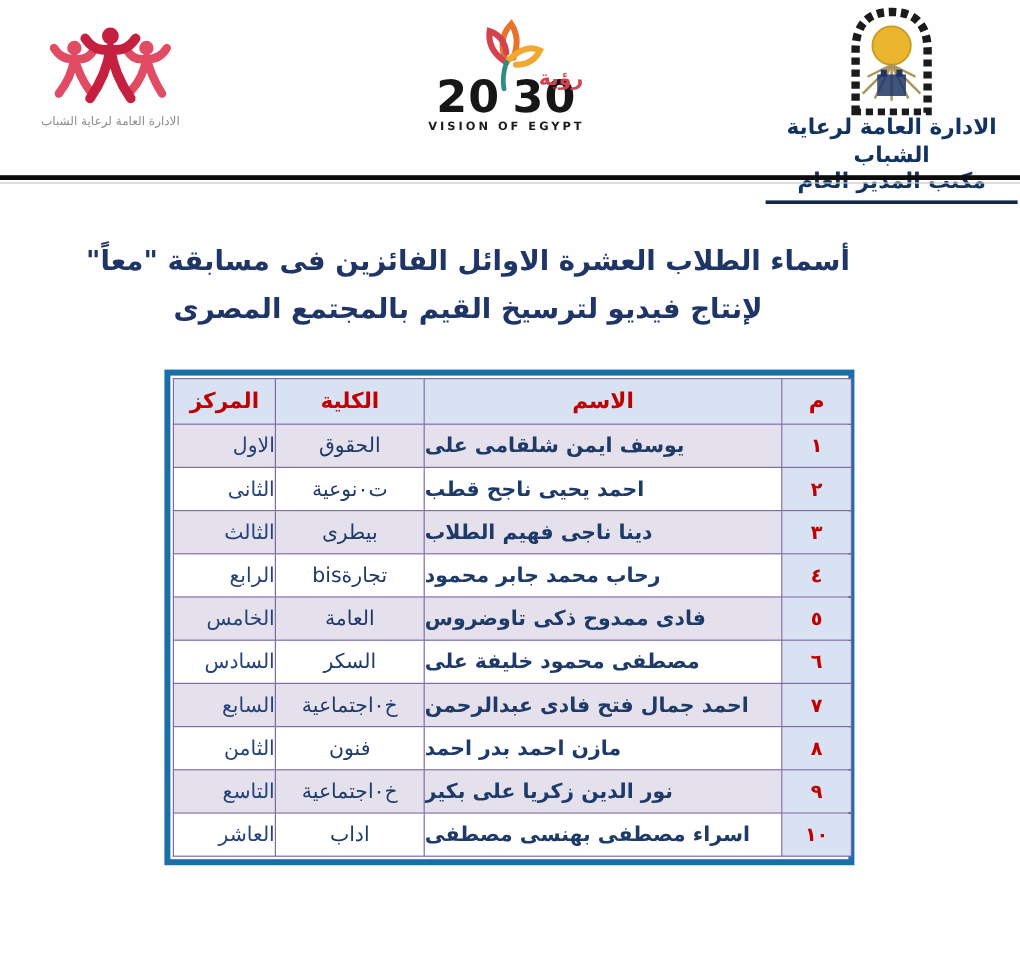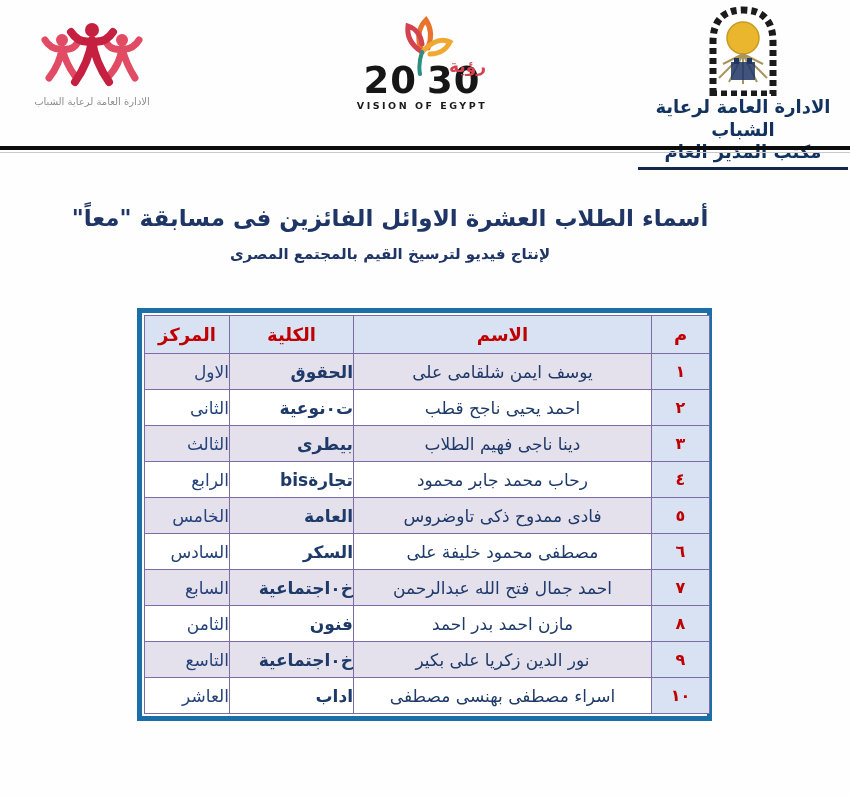--- a/index.html
+++ b/index.html
@@ -24,32 +24,32 @@
   .right-org .emblem { display:block; margin:0 auto; }
   .org-text { direction:rtl; border-bottom:3px solid #13294b; padding-bottom:3px; }
   .org-text .l1, .org-text .l2 { color:#13335f; font-weight:bold; font-size:18px; line-height:1.25; }
 
   .hr-black { position:absolute; left:0; top:146px; width:850px; height:4px; background:#0d0d0d; }
   .hr-gray  { position:absolute; left:0; top:152px; width:850px; height:1px; background:#c9c9c9; }
 
   
   .title { position:absolute; left:0; top:205px; width:780px; text-align:center; direction:rtl; color:#1e3566; }
   .title .t1 { font-size:23px; font-weight:bold; margin-bottom:14px; }
-  .title .t2 { font-size:15px; font-weight:bold; }
+  .title .t2 { font-size:23px; font-weight:bold; }
 
   
   .table-wrap { position:absolute; left:137px; top:308px; width:575px; border:5px solid #1b6fa8; background:#ffffff; padding:2px; }
   table { width:100%; border-collapse:collapse; direction:rtl; table-layout:fixed; }
   col.c-num { width:58px; } col.c-name { width:298px; } col.c-college { width:124px; } col.c-rank { width:85px; }
   th, td { border:1px solid #7d6ba6; overflow:hidden; white-space:nowrap; }
   thead th { height:38px; background:#d8e2f3; color:#c00000; font-size:18px; font-weight:bold; text-align:center; }
   tbody td { height:36px; font-size:17px; color:#1e3a68; }
   td.cell-num { background:#d8e2f3; color:#c00000; font-weight:bold; text-align:center; font-size:16px; }
-  td.cell-name { font-weight:normal; text-align:center; }
-  td.cell-college { font-weight:bold; }
+  td.cell-name { font-weight:bold; text-align:left; }
+  td.cell-college { font-weight:normal; text-align:center; }
   td.cell-rank { font-weight:normal; text-align:right; font-size:17px; color:#25437a; }
   tr.row-odd  td.cell-name, tr.row-odd  td.cell-college, tr.row-odd  td.cell-rank { background:#e4e0ec; }
   tr.row-even td.cell-name, tr.row-even td.cell-college, tr.row-even td.cell-rank { background:#ffffff; }
 </style>
 </head>
 <body>
 
 <div class="page">
 
   <div class="left-logo">
@@ -158,21 +158,21 @@
             <td class="cell-rank">الخامس</td>
           </tr>
           <tr class="row-even">
             <td class="cell-num">٦</td>
             <td class="cell-name">مصطفى محمود خليفة على</td>
             <td class="cell-college">السكر</td>
             <td class="cell-rank">السادس</td>
           </tr>
           <tr class="row-odd">
             <td class="cell-num">٧</td>
-            <td class="cell-name">احمد جمال فتح الله  عبدالرحمن</td>
+            <td class="cell-name">احمد جمال فتح فادى  عبدالرحمن</td>
             <td class="cell-college">خ٠اجتماعية</td>
             <td class="cell-rank">السابع</td>
           </tr>
           <tr class="row-even">
             <td class="cell-num">٨</td>
             <td class="cell-name">مازن احمد  بدر احمد</td>
             <td class="cell-college">فنون</td>
             <td class="cell-rank">الثامن</td>
           </tr>
           <tr class="row-odd">

